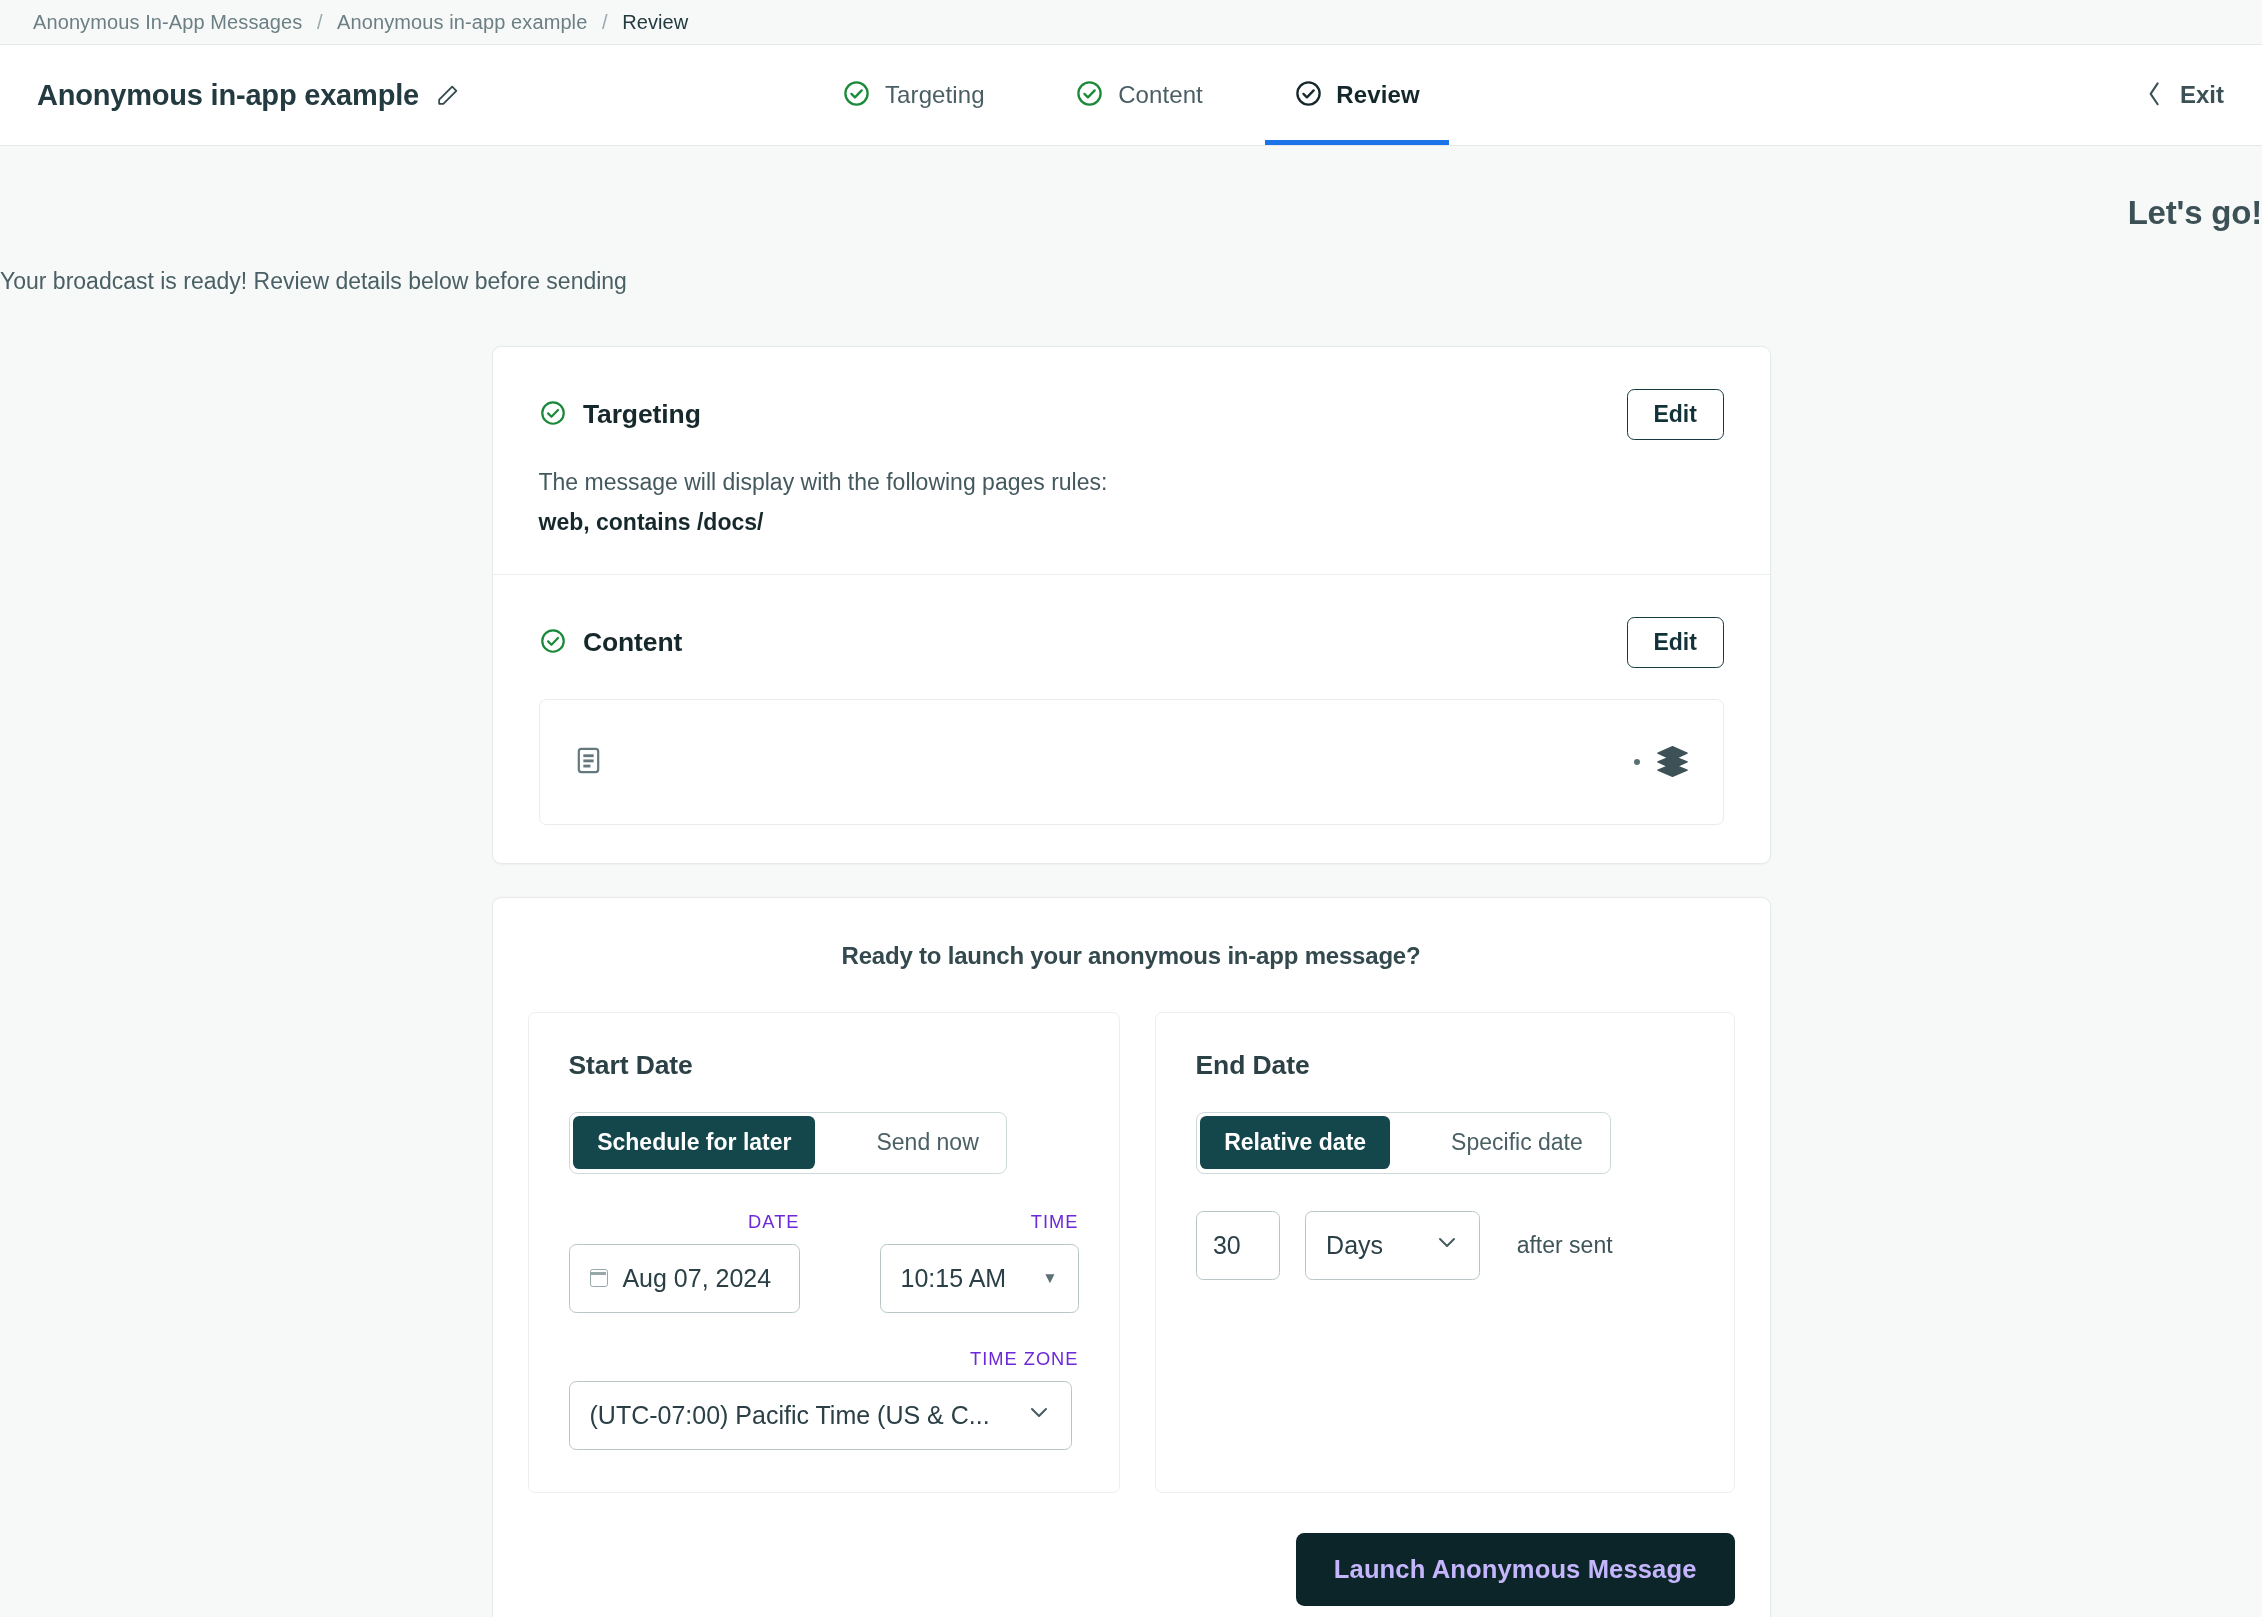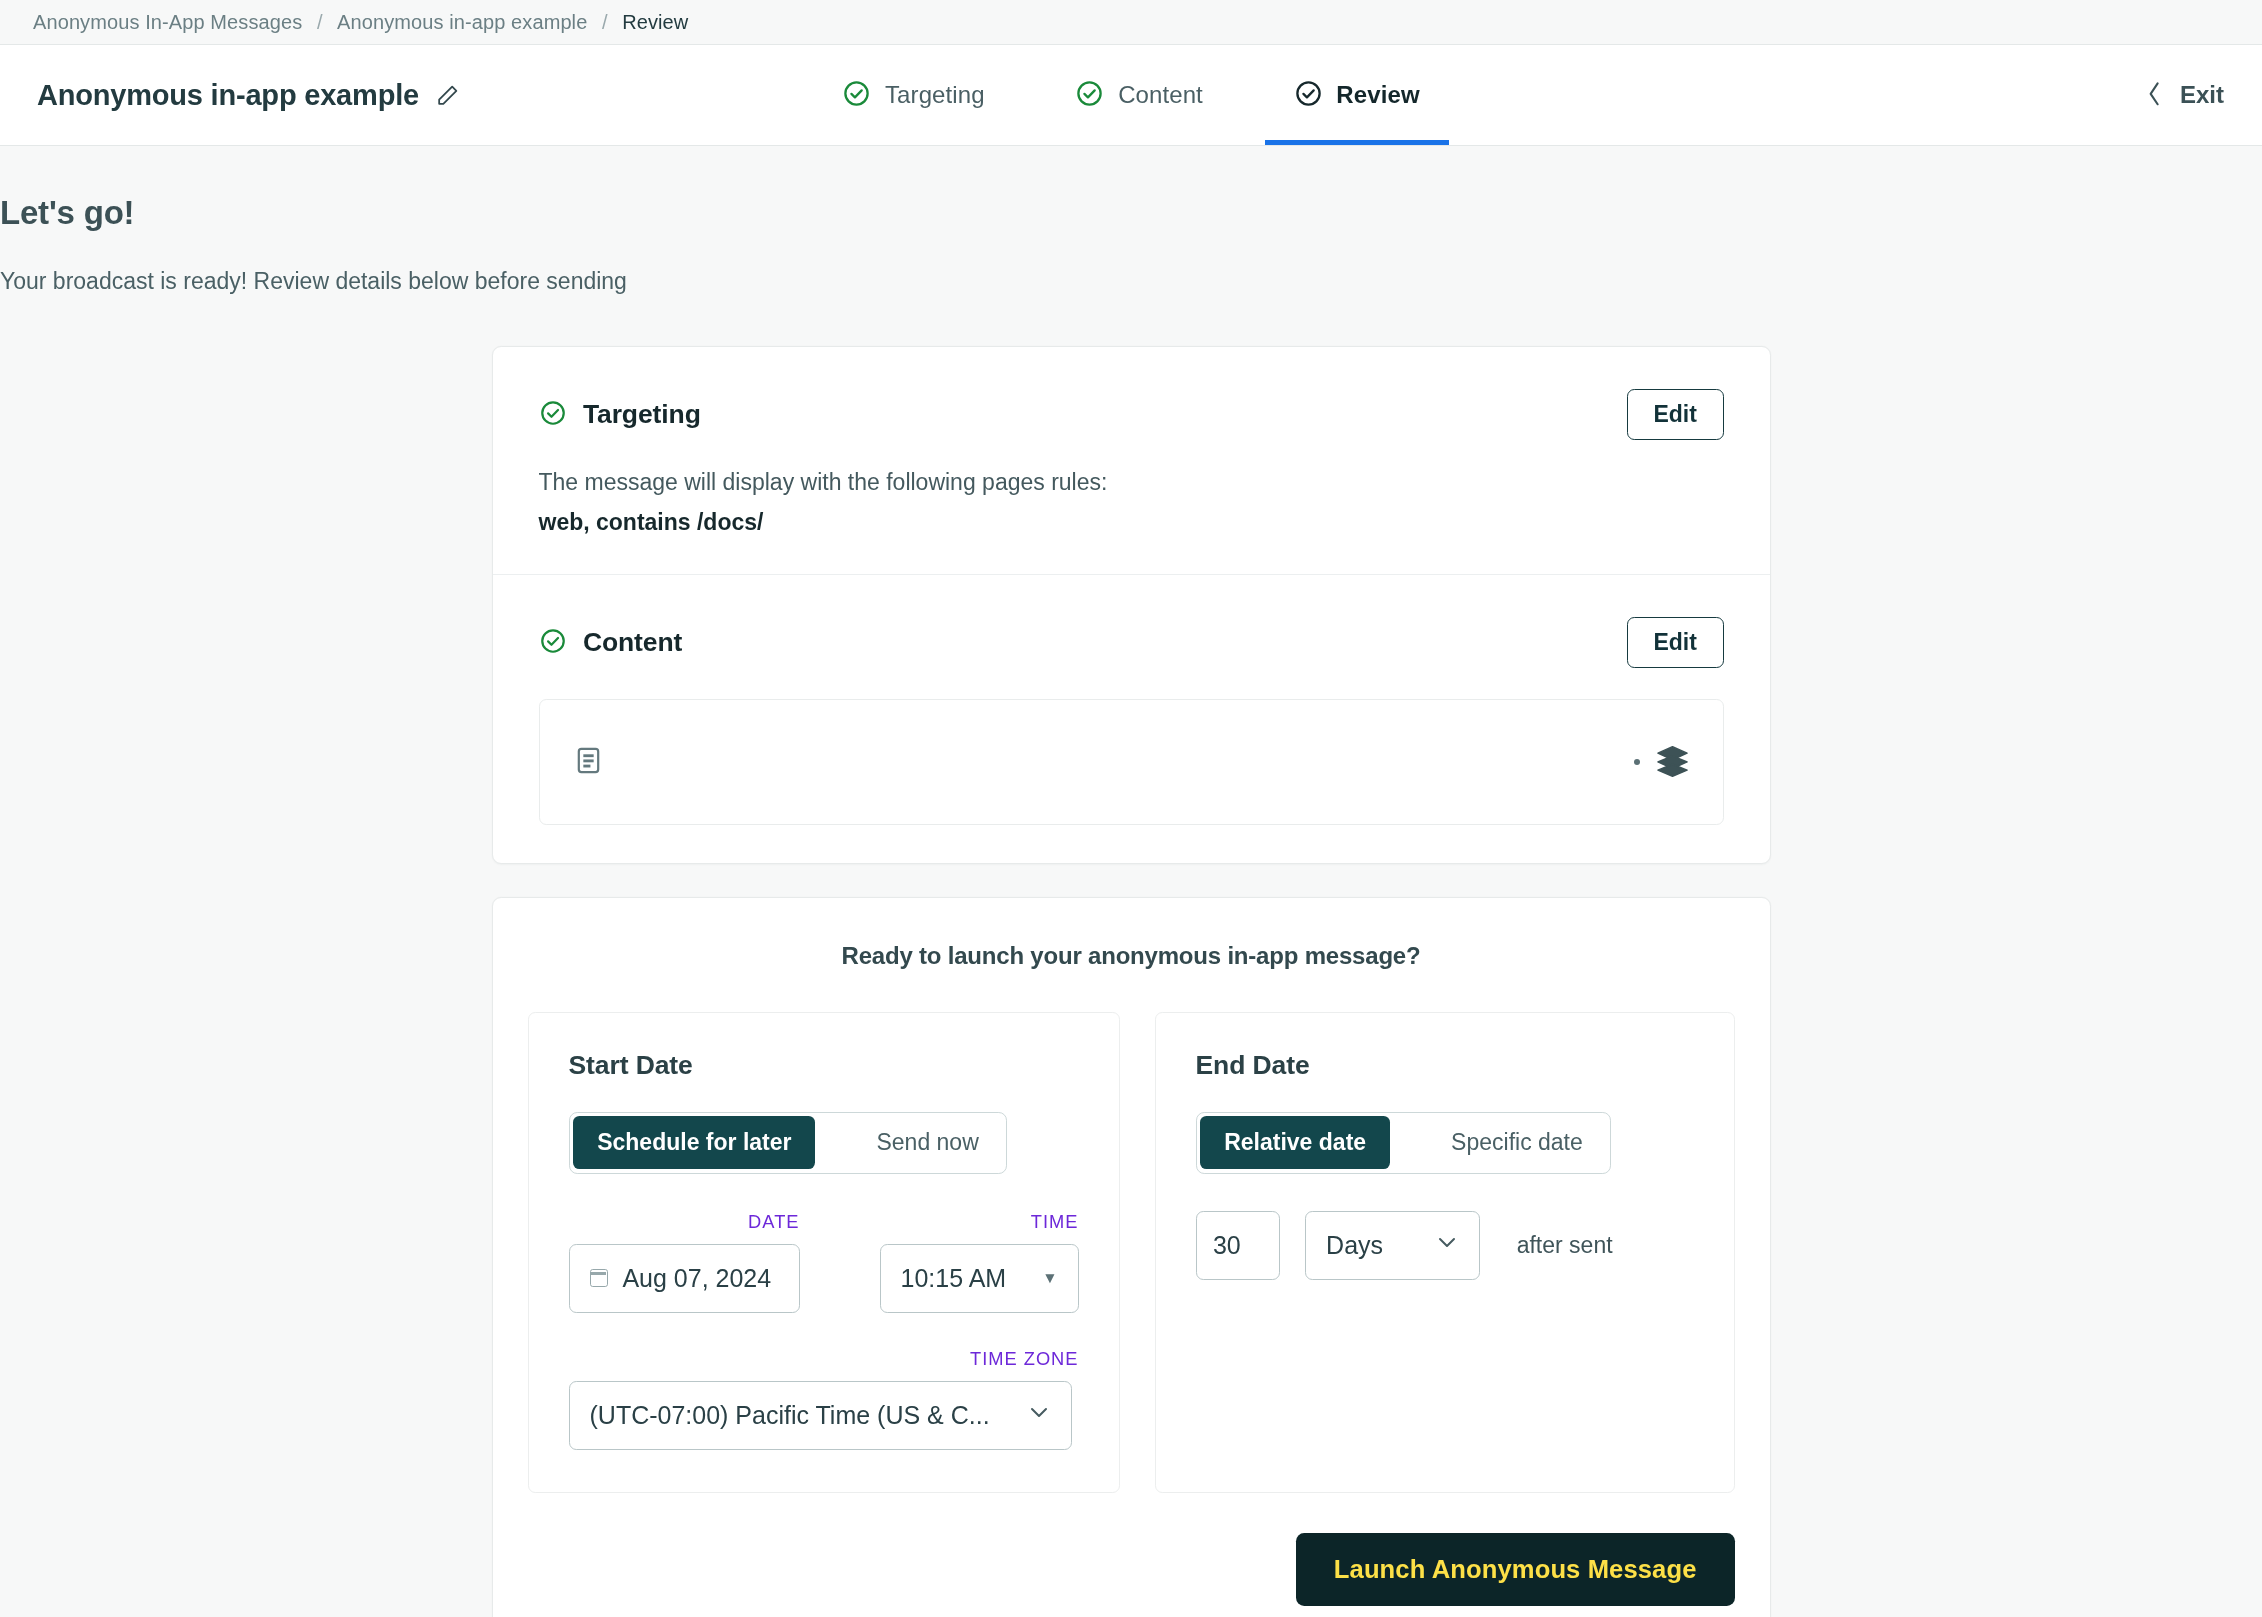--- a/index.html
+++ b/index.html
@@ -110,21 +110,21 @@
     font-size: 24px;
     font-weight: bold;
     color: #3b5156;
   }
 
   
   .main {
     padding-top: 48px;
   }
   .hero-title {
-    text-align: left;
+    text-align: right;
     font-size: 33px;
     font-weight: bold;
     color: #3c5156;
     letter-spacing: -0.2px;
   }
   .hero-sub {
     text-align: left;
     font-size: 23px;
     color: #4a6065;
     margin-top: 36px;
@@ -320,21 +320,21 @@
     margin-left: 11px;
   }
 
   .launch-footer {
     display: flex;
     justify-content: flex-end;
     padding: 40px 35px 0 35px;
   }
   .launch-btn {
     background: #0c2528;
-    color: #fde047;
+    color: #c4b5fd;
     font-family: "Liberation Sans", sans-serif;
     font-size: 25.6px;
     font-weight: bold;
     border: none;
     border-radius: 8.2px;
     padding: 22px 38px;
     cursor: pointer;
     letter-spacing: 0.1px;
   }
 </style>

